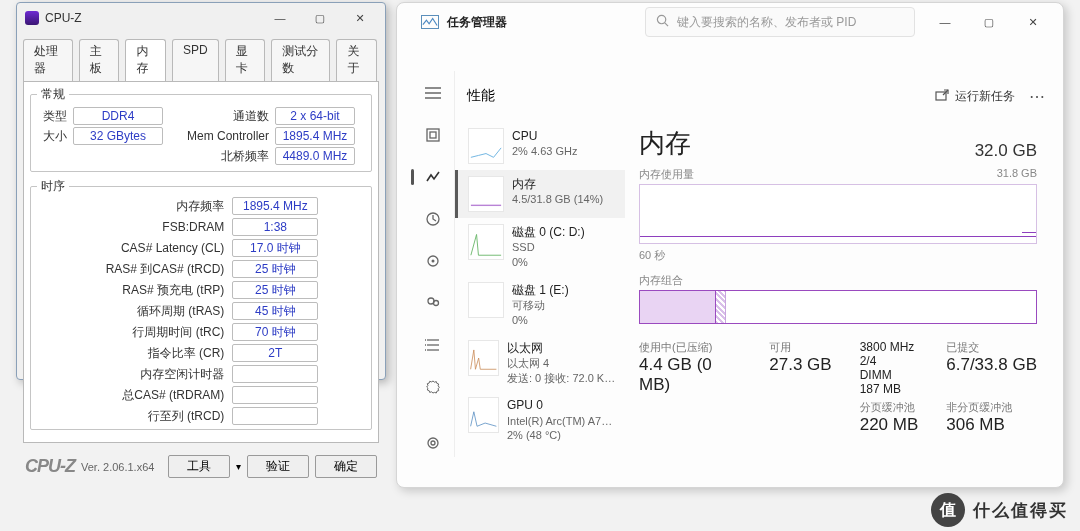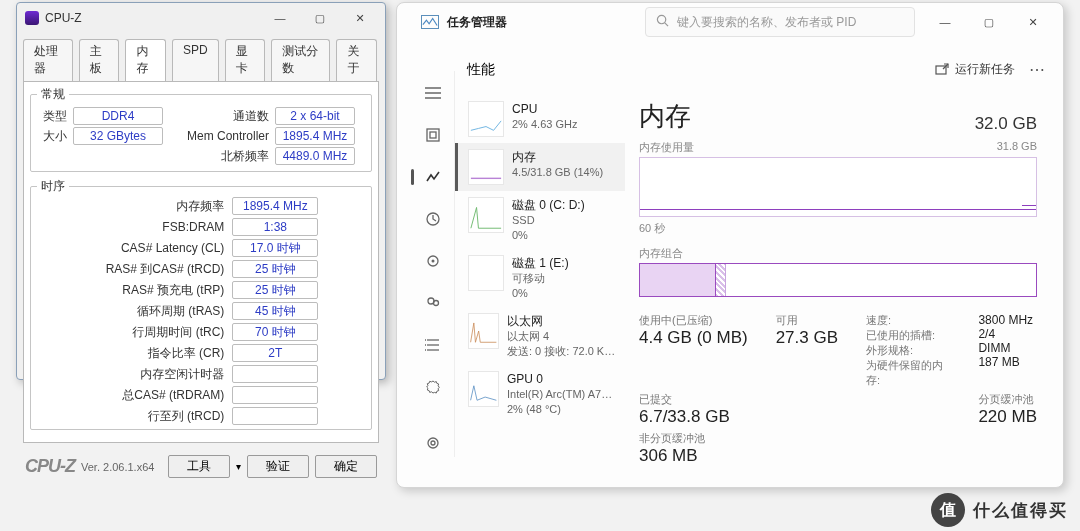--- a/index.html
+++ b/index.html
@@ -370,26 +370,20 @@
           <div class="stats">
             <div>
                 <div class="slbl">使用中(已压缩)</div>
                  <div class="sval">4.4 GB (0 MB)</div>
               </div>
             <div>
                 <div class="slbl">可用</div>
                  <div class="sval">27.3 GB</div>
               </div>
             <div class="meta">
-                <div><span class="slbl">速度:</span></div>
-                 <div><span class="slbl">已使用的插槽:</span></div>
-                 <div><span class="slbl">外形规格:</span></div>
-                 <div><span class="slbl">为硬件保留的内存:</span></div>
-              </div>
-            <div class="meta">
                 <div><span class="sval">3800 MHz</span></div>
                  <div><span class="sval">2/4</span></div>
                  <div><span class="sval">DIMM</span></div>
                  <div><span class="sval">187 MB</span></div>
               </div>
 
             <div>
                 <div class="slbl">已提交</div>
                  <div class="sval">6.7/33.8 GB</div>
               </div>

